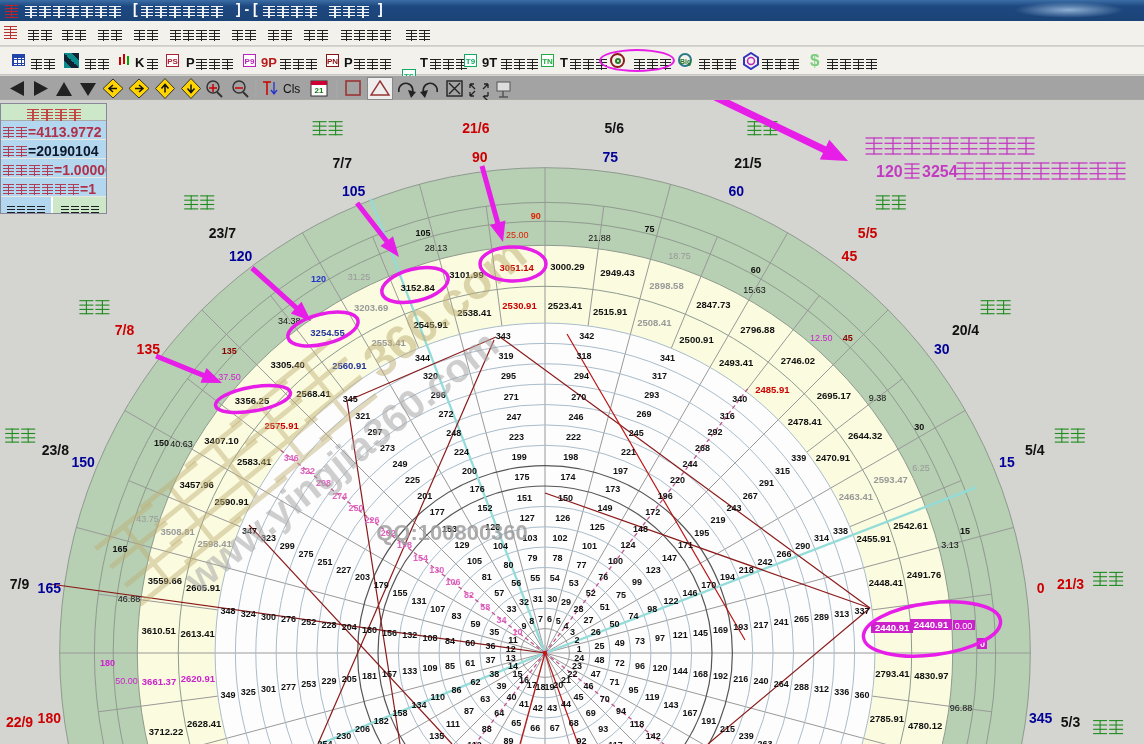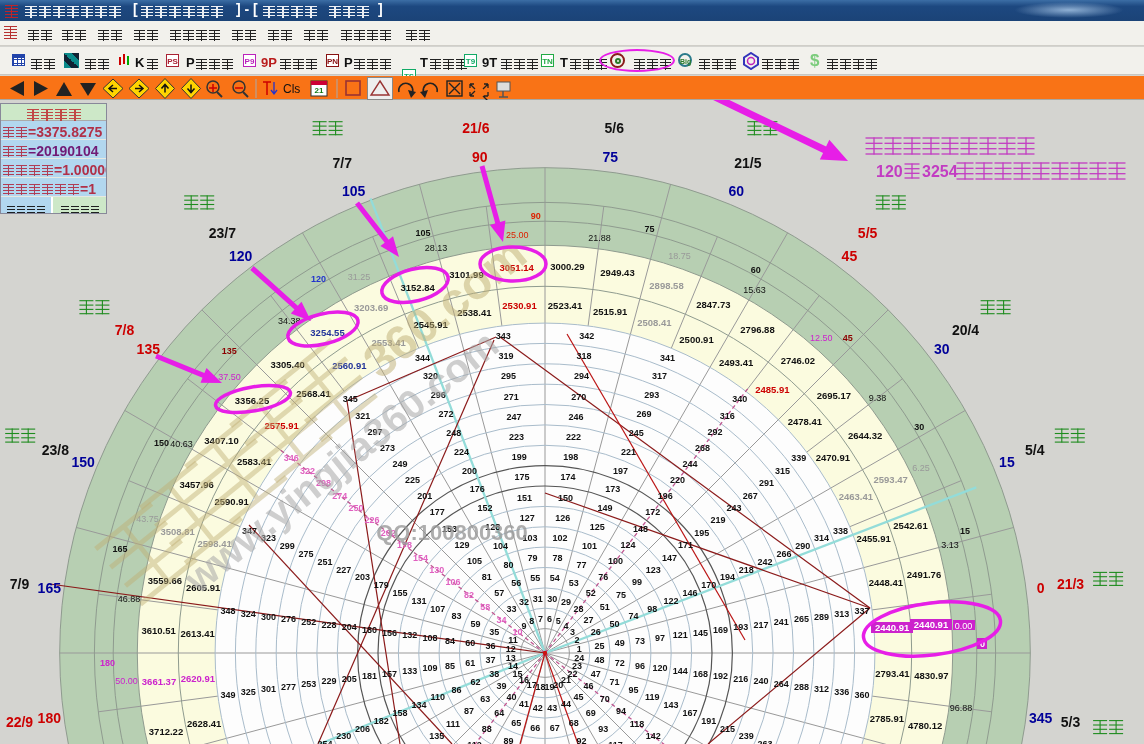--- a/index.html
+++ b/index.html
@@ -64,21 +64,21 @@
     <span style="position:absolute;left:698px;top:8px"><i class="g" style="width:11px;height:11px;color:#111"></i><i class="g" style="width:11px;height:11px;color:#111"></i><i class="g" style="width:11px;height:11px;color:#111"></i></span>
     <svg style="position:absolute;left:742px;top:5px" width="18" height="18">
       <polygon points="9,1 16,5.5 16,12.5 9,17 2,12.5 2,5.5" fill="none" stroke="#3333bb" stroke-width="2"></polygon>
       <circle cx="9" cy="9" r="3.5" fill="none" stroke="#bb22bb" stroke-width="1.5"></circle>
     </svg>
     <span style="position:absolute;left:761px;top:8px"><i class="g" style="width:11px;height:11px;color:#111"></i><i class="g" style="width:11px;height:11px;color:#111"></i><i class="g" style="width:11px;height:11px;color:#111"></i></span>
     <span style="position:absolute;left:810px;top:4px;color:#7ccc7c;font:bold 17px 'Liberation Sans'">$</span>
     <span style="position:absolute;left:826px;top:8px"><i class="g" style="width:11px;height:11px;color:#111"></i><i class="g" style="width:11px;height:11px;color:#111"></i><i class="g" style="width:11px;height:11px;color:#111"></i><i class="g" style="width:11px;height:11px;color:#111"></i></span>
     <span style="position:absolute;left:599px;top:2px;width:76px;height:23px;border:2.5px solid #e71ee7;border-radius:50%"></span>
   </div>
-<div style="position:absolute;left:0;top:76px;width:1144px;height:24px;background:#f97316;border-bottom:1px solid #a9a7a1"><svg width="530" height="25" xmlns="http://www.w3.org/2000/svg">
+<div style="position:absolute;left:0;top:76px;width:1144px;height:24px;background:#a3a3a3;border-bottom:1px solid #a9a7a1"><svg width="530" height="25" xmlns="http://www.w3.org/2000/svg">
       <polygon points="24,5 24,20 10,12.5" fill="#222"></polygon>
       <polygon points="34,5 34,20 48,12.5" fill="#222"></polygon>
       <polygon points="64,6 72,20 56,20" fill="#222"></polygon>
       <polygon points="80,7 96,7 88,20" fill="#222"></polygon>
       <g transform="rotate(180 113 12.5)">
         <polygon points="113,3 123,12.5 113,22 103,12.5" fill="#ffd400" stroke="#333"></polygon>
         <path d="M 109 12.5 L 116 12.5 M 113 9 L 117 12.5 L 113 16" stroke="#111" stroke-width="1.5" fill="none"></path>
       </g>
       <g transform="rotate(0 139 12.5)">
         <polygon points="139,3 149,12.5 139,22 129,12.5" fill="#ffd400" stroke="#333"></polygon>
@@ -939,17 +939,17 @@
         <line x1="1098.0" y1="162.5" x2="1098.0" y2="179.5"></line>
         <line x1="1108.5" y1="163.0" x2="1125.5" y2="163.0"></line>
         <line x1="1108.5" y1="168.3" x2="1125.5" y2="168.3"></line>
         <line x1="1108.5" y1="173.7" x2="1125.5" y2="173.7"></line>
         <line x1="1108.5" y1="179.0" x2="1125.5" y2="179.0"></line>
         <line x1="1117.0" y1="162.5" x2="1117.0" y2="179.5"></line>
       </g>
     </svg></div>
 <div style="position:absolute;left:0;top:103px;width:107px;border:1px solid #889;background:#fff">
     <div style="height:17px;background:#cde8c8;border-bottom:1px solid #aaa;text-align:center;padding-top:2px"><i class="g" style="width:12px;height:12px;color:#c03a3a"></i><i class="g" style="width:12px;height:12px;color:#c03a3a"></i><i class="g" style="width:12px;height:12px;color:#c03a3a"></i><i class="g" style="width:12px;height:12px;color:#c03a3a"></i></div>
-    <div style="height:19px;background:#b2d7ef;border-bottom:1px solid #e8e8e0;padding:2px 0 0 1px;white-space:nowrap;overflow:hidden"><i class="g" style="width:11px;height:11px;color:#b03048"></i><i class="g" style="width:11px;height:11px;color:#b03048"></i><span style="color:#b03048;font:bold 14px 'Liberation Sans',sans-serif">=3375.8275</span></div>
-    <div style="height:19px;background:#b2d7ef;border-bottom:1px solid #e8e8e0;padding:2px 0 0 1px;white-space:nowrap;overflow:hidden"><i class="g" style="width:11px;height:11px;color:#b03048"></i><i class="g" style="width:11px;height:11px;color:#b03048"></i><span style="color:#701a75;font:bold 14px 'Liberation Sans',sans-serif">=20190104</span></div>
+    <div style="height:19px;background:#b2d7ef;border-bottom:1px solid #e8e8e0;padding:2px 0 0 1px;white-space:nowrap;overflow:hidden"><i class="g" style="width:11px;height:11px;color:#b03048"></i><i class="g" style="width:11px;height:11px;color:#b03048"></i><span style="color:#b03048;font:bold 14px 'Liberation Sans',sans-serif">=4113.9772</span></div>
+    <div style="height:19px;background:#b2d7ef;border-bottom:1px solid #e8e8e0;padding:2px 0 0 1px;white-space:nowrap;overflow:hidden"><i class="g" style="width:11px;height:11px;color:#b03048"></i><i class="g" style="width:11px;height:11px;color:#b03048"></i><span style="color:#0f172a;font:bold 14px 'Liberation Sans',sans-serif">=20190104</span></div>
     <div style="height:19px;background:#b2d7ef;border-bottom:1px solid #e8e8e0;padding:2px 0 0 1px;white-space:nowrap;overflow:hidden"><i class="g" style="width:11px;height:11px;color:#b03048"></i><i class="g" style="width:11px;height:11px;color:#b03048"></i><i class="g" style="width:11px;height:11px;color:#b03048"></i><i class="g" style="width:11px;height:11px;color:#b03048"></i><span style="color:#b03048;font:bold 14px 'Liberation Sans',sans-serif">=1.00000</span></div>
     <div style="height:19px;background:#b2d7ef;border-bottom:1px solid #e8e8e0;padding:2px 0 0 1px;white-space:nowrap;overflow:hidden"><i class="g" style="width:11px;height:11px;color:#b03048"></i><i class="g" style="width:11px;height:11px;color:#b03048"></i><i class="g" style="width:11px;height:11px;color:#b03048"></i><i class="g" style="width:11px;height:11px;color:#b03048"></i><i class="g" style="width:11px;height:11px;color:#b03048"></i><i class="g" style="width:11px;height:11px;color:#b03048"></i><span style="color:#b03048;font:bold 14px 'Liberation Sans',sans-serif">=1</span></div>
     <div style="height:16px;white-space:nowrap"><span style="display:inline-block;width:52px;height:16px;background:#b2d7ef;border-right:2px solid #fff;text-align:center;padding-top:2px"><i class="g" style="width:8px;height:8px;color:#111"></i><i class="g" style="width:8px;height:8px;color:#111"></i><i class="g" style="width:8px;height:8px;color:#111"></i><i class="g" style="width:8px;height:8px;color:#111"></i></span><span style="display:inline-block;width:53px;height:16px;background:#cde8c8;text-align:center;padding-top:2px"><i class="g" style="width:8px;height:8px;color:#111"></i><i class="g" style="width:8px;height:8px;color:#111"></i><i class="g" style="width:8px;height:8px;color:#111"></i><i class="g" style="width:8px;height:8px;color:#111"></i></span></div>
   </div>
 </body></html>

